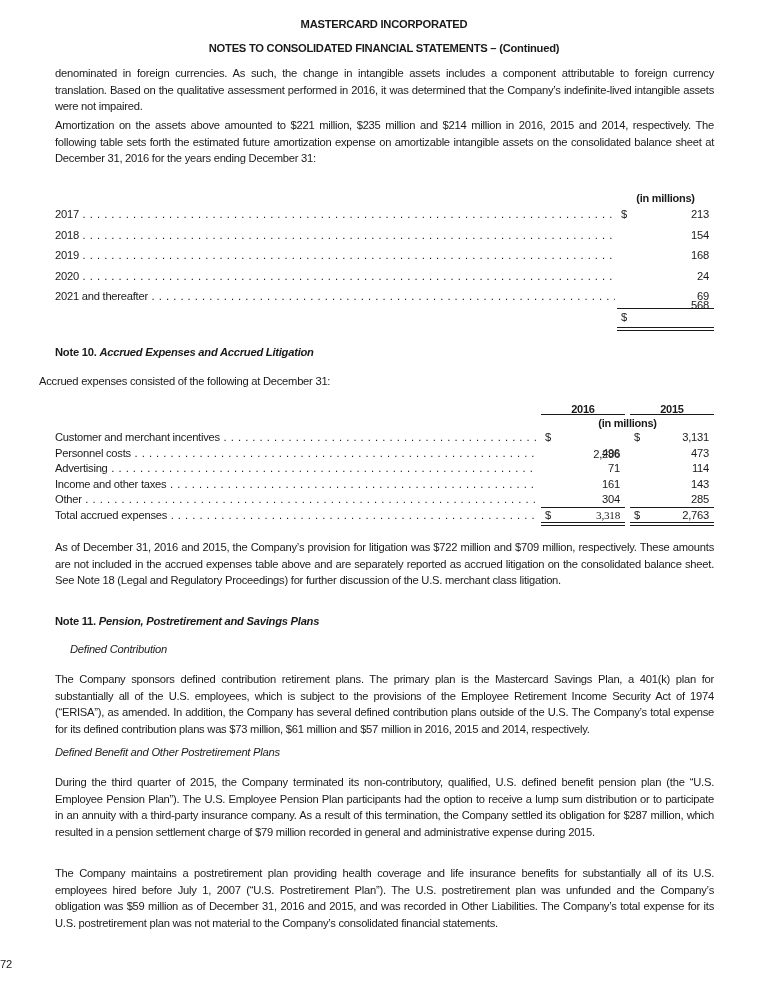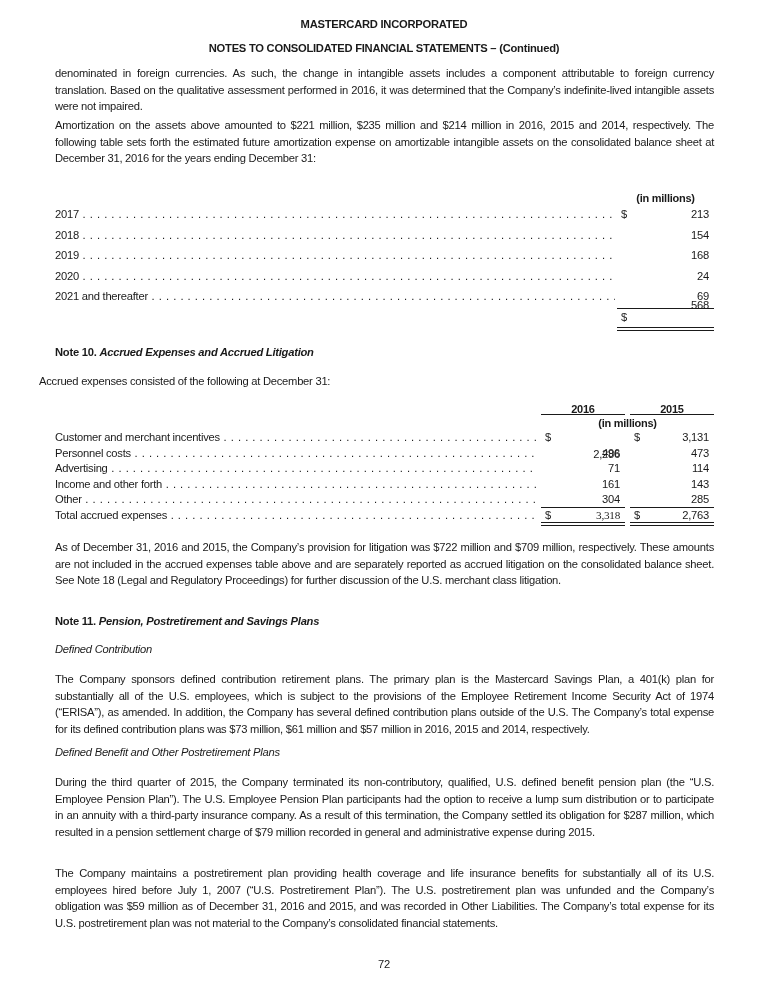--- a/index.html
+++ b/index.html
@@ -13,21 +13,21 @@
   .heading { position: absolute; left: 55px; font-weight: bold; }
   .heading i { font-style: italic; }
   .subhead { position: absolute; left: 55px; font-style: italic; }
   .lead { position: absolute; left: 55px; overflow: hidden; white-space: nowrap; }
   .lead::after { content: " . . . . . . . . . . . . . . . . . . . . . . . . . . . . . . . . . . . . . . . . . . . . . . . . . . . . . . . . . . . . . . . . . . . . . . . . . . . . . . . . . . . . . . . . . . . . . . . . . . . . . . . . . . . . . . . . . . . . . . . . . . . . . . . . . . . . . . . . . . . . . . . . . . . . . . . . . . . . . . . . . . . . . ."; letter-spacing: 0.5px; }
   .cell { position: absolute; white-space: nowrap; }
   .r { text-align: right; }
   .small-bold { font-weight: bold; font-size: 11px; }
   .line { position: absolute; height: 0; border-top: 1.2px solid #1a1a1a; }
   .dline { position: absolute; height: 2px; border-top: 1.2px solid #1a1a1a; border-bottom: 1.2px solid #1a1a1a; }
-  .pgnum { position: absolute; left: 0; width: 768px; text-align: center; }
+  .pgnum { position: absolute; left: 0; width: 768px; }
 </style>
 </head>
 <body>
 
 <div class="hdr" style="top:18px;">MASTERCARD INCORPORATED</div>
 <div class="hdr" style="top:42px;">NOTES TO CONSOLIDATED FINANCIAL STATEMENTS – (Continued)</div>
 
 <div class="para" style="top:65px;">denominated in foreign currencies. As such, the change in intangible assets includes a component attributable to foreign currency translation. Based on the qualitative assessment performed in 2016, it was determined that the Company’s indefinite-lived intangible assets were not impaired.</div>
 
 <div class="para" style="top:117px;">Amortization on the assets above amounted to $221 million, $235 million and $214 million in 2016, 2015 and 2014, respectively. The following table sets forth the estimated future amortization expense on amortizable intangible assets on the consolidated balance sheet at December 31, 2016 for the years ending December 31:</div>
@@ -88,21 +88,21 @@
     <div class="lead" style="top:447px; width:481px;">Personnel costs</div>
     <div class="cell r" style="top:447px; left:560px; width:60px;">496</div>
     <div class="cell r" style="top:447px; left:649px; width:60px;">473</div>
   </div>
   <div>
     <div class="lead" style="top:462px; width:481px;">Advertising</div>
     <div class="cell r" style="top:462px; left:560px; width:60px;">71</div>
     <div class="cell r" style="top:462px; left:649px; width:60px;">114</div>
   </div>
   <div>
-    <div class="lead" style="top:478px; width:481px;">Income and other forth</div>
+    <div class="lead" style="top:478px; width:481px;">Income and other taxes</div>
     <div class="cell r" style="top:478px; left:560px; width:60px;">161</div>
     <div class="cell r" style="top:478px; left:649px; width:60px;">143</div>
   </div>
   <div>
     <div class="lead" style="top:493px; width:481px;">Other</div>
     <div class="cell r" style="top:493px; left:560px; width:60px;">304</div>
     <div class="cell r" style="top:493px; left:649px; width:60px;">285</div>
   </div>
   <div class="line" style="top:507px; left:541px; width:84px;"></div>
   <div class="line" style="top:507px; left:630px; width:84px;"></div>
@@ -116,19 +116,19 @@
   <div class="dline" style="top:522px; left:541px; width:84px;"></div>
   <div class="dline" style="top:522px; left:630px; width:84px;"></div>
 </div>
 
 <div class="para" style="top:539px;">As of December 31, 2016 and 2015, the Company’s provision for litigation was $722 million and $709 million, respectively. These amounts are not included in the accrued expenses table above and are separately reported as accrued litigation on the consolidated balance sheet. See Note 18 (Legal and Regulatory Proceedings) for further discussion of the U.S. merchant class litigation.</div>
 
 <div class="heading" style="top:615px;">
   <span>Note 11.</span>
   <i>Pension, Postretirement and Savings Plans</i>
 </div>
-<div class="subhead" style="top:643px;">Defined Contribution</div>
+<div class="subhead" style="top:643px;margin-left:15px;">Defined Contribution</div>
 <div class="para" style="top:671px;">The Company sponsors defined contribution retirement plans. The primary plan is the Mastercard Savings Plan, a 401(k) plan for substantially all of the U.S. employees, which is subject to the provisions of the Employee Retirement Income Security Act of 1974 (“ERISA”), as amended. In addition, the Company has several defined contribution plans outside of the U.S. The Company’s total expense for its defined contribution plans was $73 million, $61 million and $57 million in 2016, 2015 and 2014, respectively.</div>
 <div class="subhead" style="top:746px;">Defined Benefit and Other Postretirement Plans</div>
 <div class="para" style="top:774px;">During the third quarter of 2015, the Company terminated its non-contributory, qualified, U.S. defined benefit pension plan (the “U.S. Employee Pension Plan”). The U.S. Employee Pension Plan participants had the option to receive a lump sum distribution or to participate in an annuity with a third-party insurance company. As a result of this termination, the Company settled its obligation for $287 million, which resulted in a pension settlement charge of $79 million recorded in general and administrative expense during 2015.</div>
 <div class="para" style="top:865px;">The Company maintains a postretirement plan providing health coverage and life insurance benefits for substantially all of its U.S. employees hired before July 1, 2007 (“U.S. Postretirement Plan”). The U.S. postretirement plan was unfunded and the Company’s obligation was $59 million as of December 31, 2016 and 2015, and was recorded in Other Liabilities. The Company’s total expense for its U.S. postretirement plan was not material to the Company’s consolidated financial statements.</div>
 
 <div class="pgnum" style="top:958px;">72</div>
 
 </body></html>

